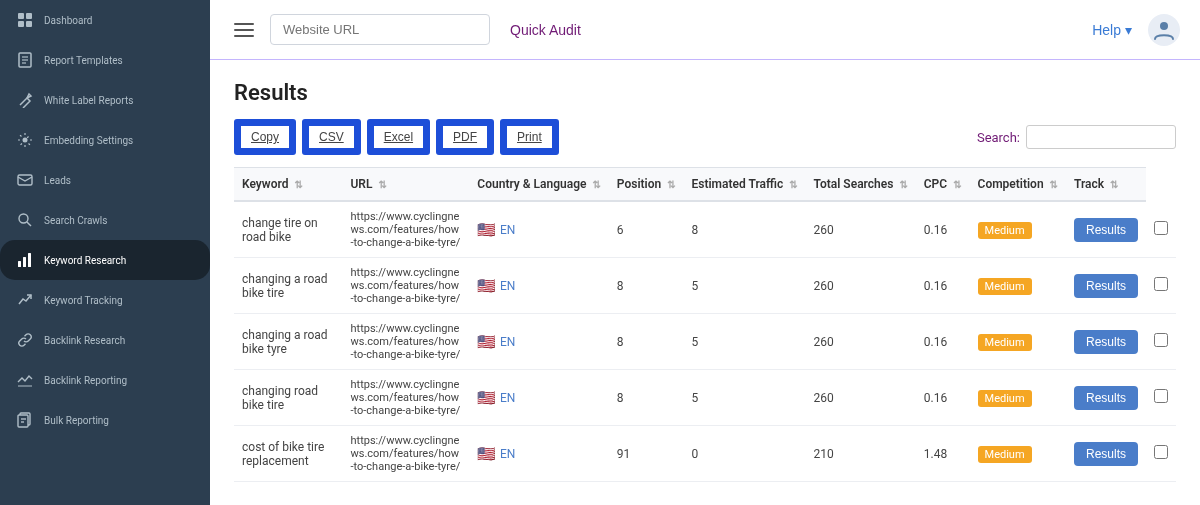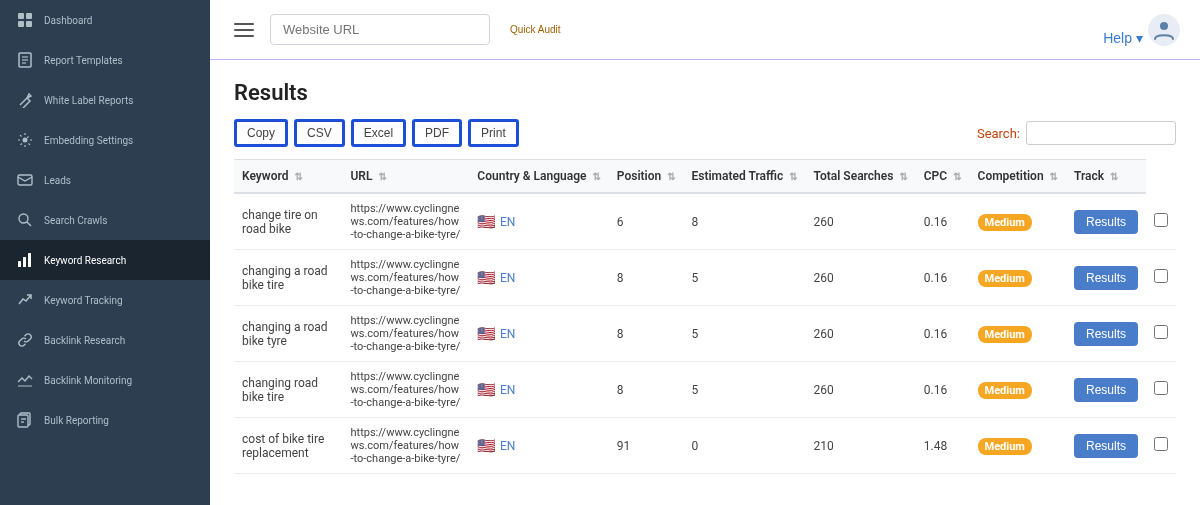--- a/index.html
+++ b/index.html
@@ -44,21 +44,21 @@
       display: flex;
       align-items: center;
       gap: 10px;
       padding: 11px 16px;
       cursor: pointer;
       color: #b0bec8;
       font-size: 10px;
       transition: background 0.15s;
       text-decoration: none;
     }
-    .nav-item.active { background: #1a252f; color: #fff; }
+    .nav-item.active { background: #1a252f; color: #fff; border-radius: 15px; }
     .nav-item .nav-icon {
       width: 18px;
       height: 18px;
       flex-shrink: 0;
       display: flex;
       align-items: center;
       justify-content: center;
       font-size: 14px;
     }
     .nav-label { flex: 1; }
@@ -105,30 +105,30 @@
       border-radius: 4px;
       padding: 7px 12px;
       font-size: 13px;
       color: #999;
       width: 220px;
       outline: none;
     }
     .quick-audit-btn {
       background: none;
       border: none;
-      font-size: 10px;
-      color: #a16207;
+      font-size: 14px;
+      color: #701a75;
       cursor: pointer;
       padding: 4px 8px;
     }
     .topbar-right {
       margin-left: auto;
       display: flex;
-      align-items: flex-end;
-      gap: 5px;
+      align-items: center;
+      gap: 16px;
     }
     .help-btn {
       background: none;
       border: none;
       color: #3a7bd5;
       font-size: 14px;
       cursor: pointer;
       display: flex;
       align-items: center;
       gap: 4px;
@@ -161,30 +161,31 @@
 
     
     .table-toolbar {
       display: flex;
       align-items: center;
       gap: 6px;
       margin-bottom: 12px;
     }
     .toolbar-btn {
       background: #fff;
-      border: 3px solid #1d4ed8;
+      border: 7px solid #1d4ed8;
       padding: 4px 10px;
       border-radius: 3px;
       font-size: 12px;
       cursor: pointer;
       color: #444;
+      text-decoration: underline;
     }
     .search-label {
       margin-left: auto;
-      color: #c2410c;
+      color: #701a75;
       font-size: 13px;
     }
     .search-input {
       border: 1px solid #ccc;
       border-radius: 3px;
       padding: 4px 8px;
       font-size: 12px;
       width: 150px;
       outline: none;
     }
@@ -219,24 +220,24 @@
       color: #444;
     }
     .td-keyword { color: #4a7dc9; max-width: 120px; }
     .td-url { color: #4a7dc9; max-width: 160px; word-break: break-all; font-size: 11px; }
     .td-country { display: flex; align-items: center; gap: 4px; white-space: nowrap; }
     .flag { font-size: 15px; }
     .lang { color: #4a7dc9; }
     .badge-medium {
       background: #f5a623;
       color: #fff;
-      border-radius: 8px;
+      border-radius: 3px;
       padding: 2px 7px;
       font-size: 11px;
-      font-weight: 700;
+      font-weight: 400;
       white-space: nowrap;
     }
     .results-btn {
       background: #4a7dc9;
       color: #fff;
       border: none;
       border-radius: 4px;
       padding: 5px 12px;
       font-size: 12px;
       cursor: pointer;
@@ -342,21 +343,21 @@
         </span>
     <span class="nav-label">Backlink Research</span>
   </div>
       <div class="nav-item">
     <span class="nav-icon">
           <svg width="16" height="16" viewBox="0 0 16 16" fill="none" stroke="currentColor" stroke-width="1.4">
             <polyline points="1,10 5,6 8,9 12,4 15,7"></polyline>
             <line x1="1" y1="14" x2="15" y2="14" stroke-width="1"></line>
           </svg>
         </span>
-    <span class="nav-label">Backlink Monitoring</span>
+    <span class="nav-label">Backlink Reporting</span>
   </div>
       <div class="nav-item">
     <span class="nav-icon">
           <svg width="16" height="16" viewBox="0 0 16 16" fill="none" stroke="currentColor" stroke-width="1.4">
             <rect x="3" y="1" width="10" height="12" rx="1"></rect>
             <rect x="1" y="3" width="10" height="12" rx="1" fill="#2c3e50" stroke="currentColor"></rect>
             <line x1="4" y1="7" x2="9" y2="7"></line>
             <line x1="4" y1="10" x2="7" y2="10"></line>
           </svg>
         </span>

